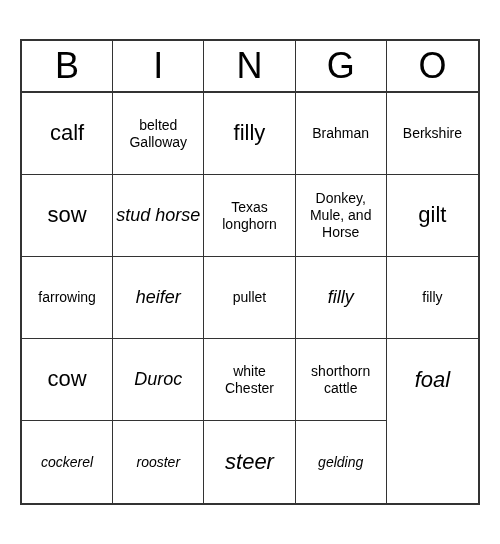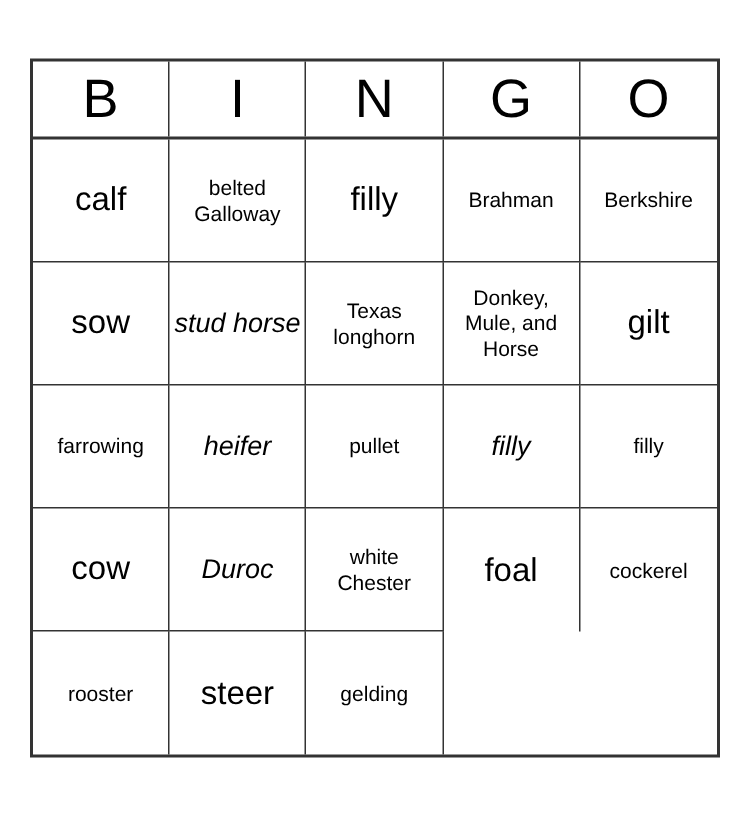--- a/index.html
+++ b/index.html
@@ -46,20 +46,21 @@
       text-align: center;
       padding: 4px 3px;
       font-size: 14px;
       line-height: 1.2;
     }
     .bingo-cell:nth-child(5n) {
       border-right: none;
     }
     .bingo-cell:nth-last-child(-n+5) {
       border-bottom: none;
+      font-style: italic;
     }
     .cell-large {
       font-size: 22px;
     }
     .cell-medium {
       font-size: 18px;
       font-style: italic;
     }
     .cell-free {
       font-size: 26px;
@@ -89,19 +90,20 @@
       <div class="bingo-cell">Donkey, Mule, and Horse</div>
       <div class="bingo-cell cell-large">gilt</div>
       <div class="bingo-cell">farrowing</div>
       <div class="bingo-cell cell-medium">heifer</div>
       <div class="bingo-cell">pullet</div>
       <div class="bingo-cell cell-medium">filly</div>
       <div class="bingo-cell">filly</div>
       <div class="bingo-cell cell-large">cow</div>
       <div class="bingo-cell cell-medium">Duroc</div>
       <div class="bingo-cell">white Chester</div>
+      <div class="bingo-cell">shorthorn cattle</div>
       <div class="bingo-cell cell-large">foal</div>
       <div class="bingo-cell">cockerel</div>
       <div class="bingo-cell">rooster</div>
       <div class="bingo-cell cell-large">steer</div>
       <div class="bingo-cell">gelding</div>
     </div>
 </div>
 
 </body></html>

